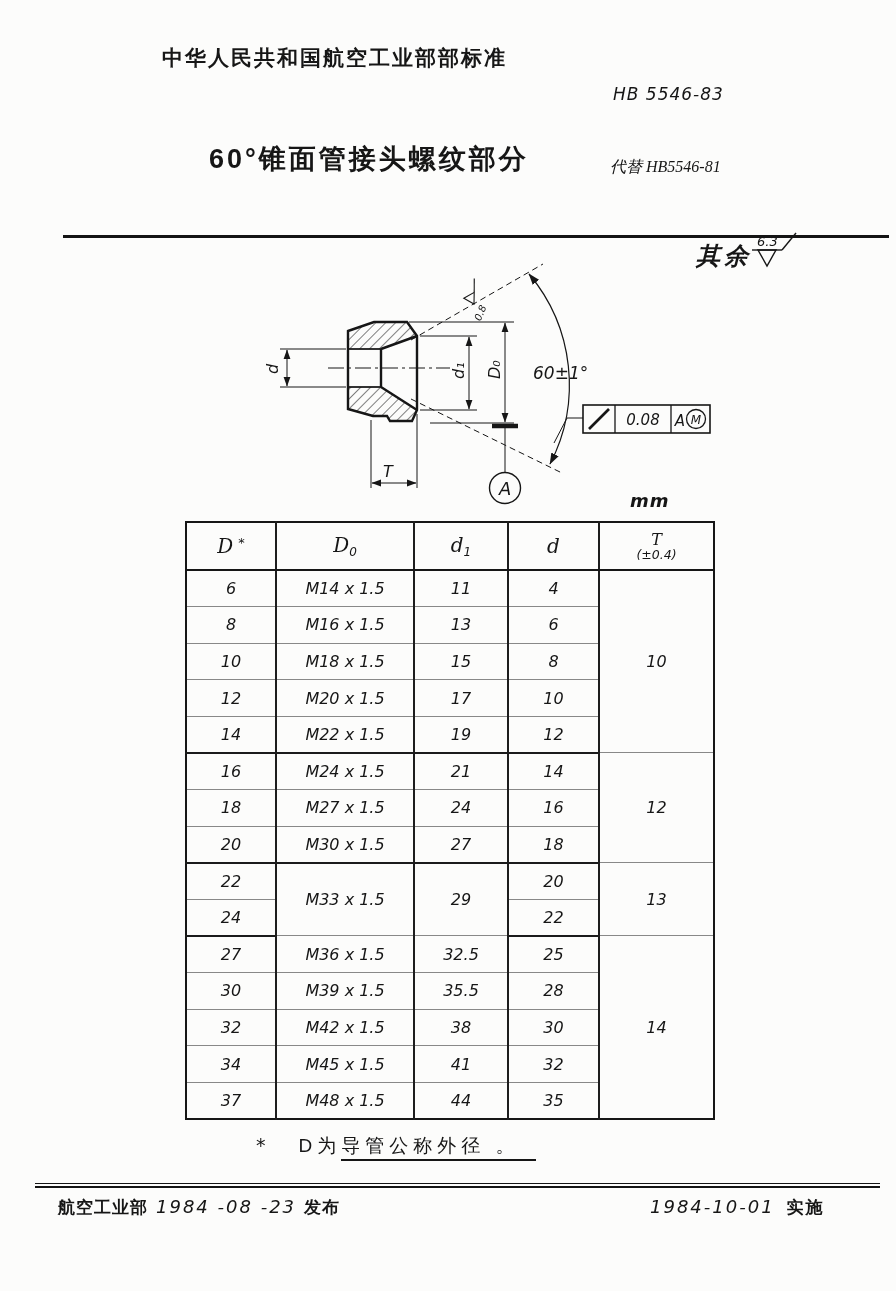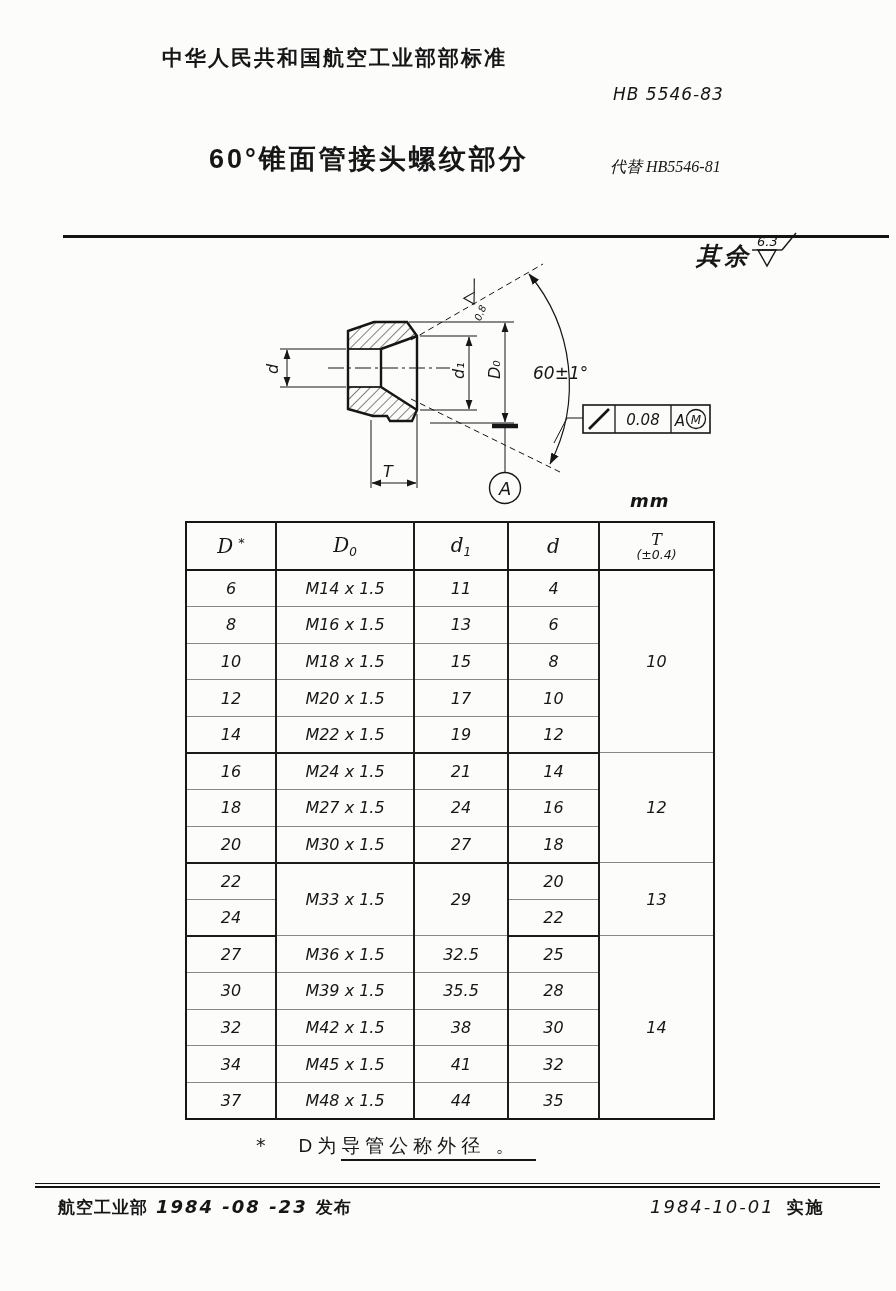--- a/index.html
+++ b/index.html
@@ -51,21 +51,21 @@
   .thead-t{font-size:16px;}
 
   .footnote{left:256px;top:1133px;font-size:19px;letter-spacing:5px;}
   .footnote .star{font-family:"DejaVu Sans",sans-serif;font-style:italic;margin-right:28px;}
   .footnote .u{border-bottom:2px solid #161616;padding-bottom:3px;padding-right:16px;}
 
   .rule-bottom{left:35px;top:1183px;width:845px;height:2px;
     border-top:1.5px solid #141414;border-bottom:2.6px solid #141414;}
 
   .footer-left{left:58px;top:1196px;font-size:17px;font-weight:bold;letter-spacing:1px;}
-  .footer-left .dt{font-family:"DejaVu Sans",sans-serif;font-style:italic;font-weight:bold;
+  .footer-left .dt{font-family:"DejaVu Sans",sans-serif;font-style:italic;font-weight:normal;
     font-size:18px;letter-spacing:2px;margin:0 8px;}
   .footer-right{left:650px;top:1196px;font-size:18px;}
   .footer-right .dt{font-family:"DejaVu Sans",sans-serif;font-style:italic;letter-spacing:2px;margin-top:6px;}
   .footer-right .impl{font-weight:bold;letter-spacing:2px;margin-left:12px;font-size:17px;}
 
   svg text{fill:#161616;}
 </style>
 </head>
 <body>
 

